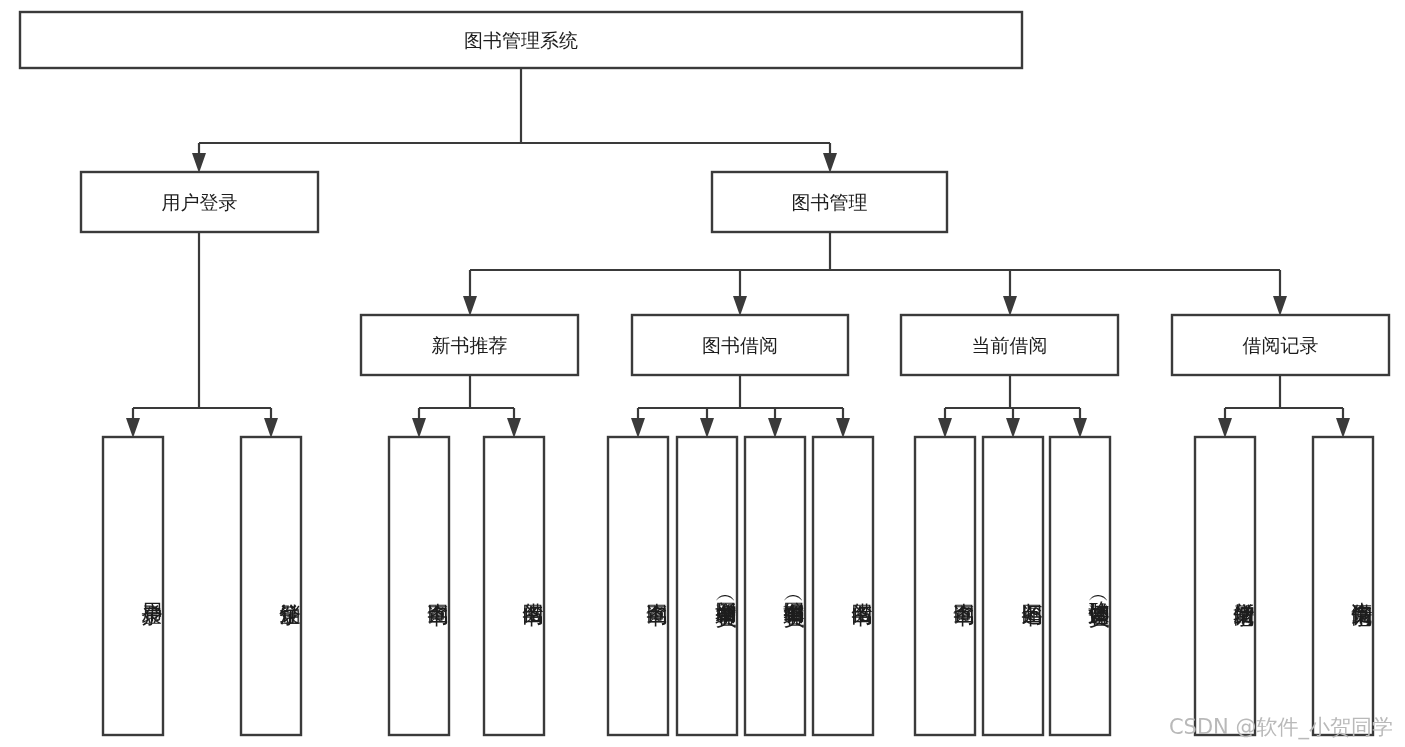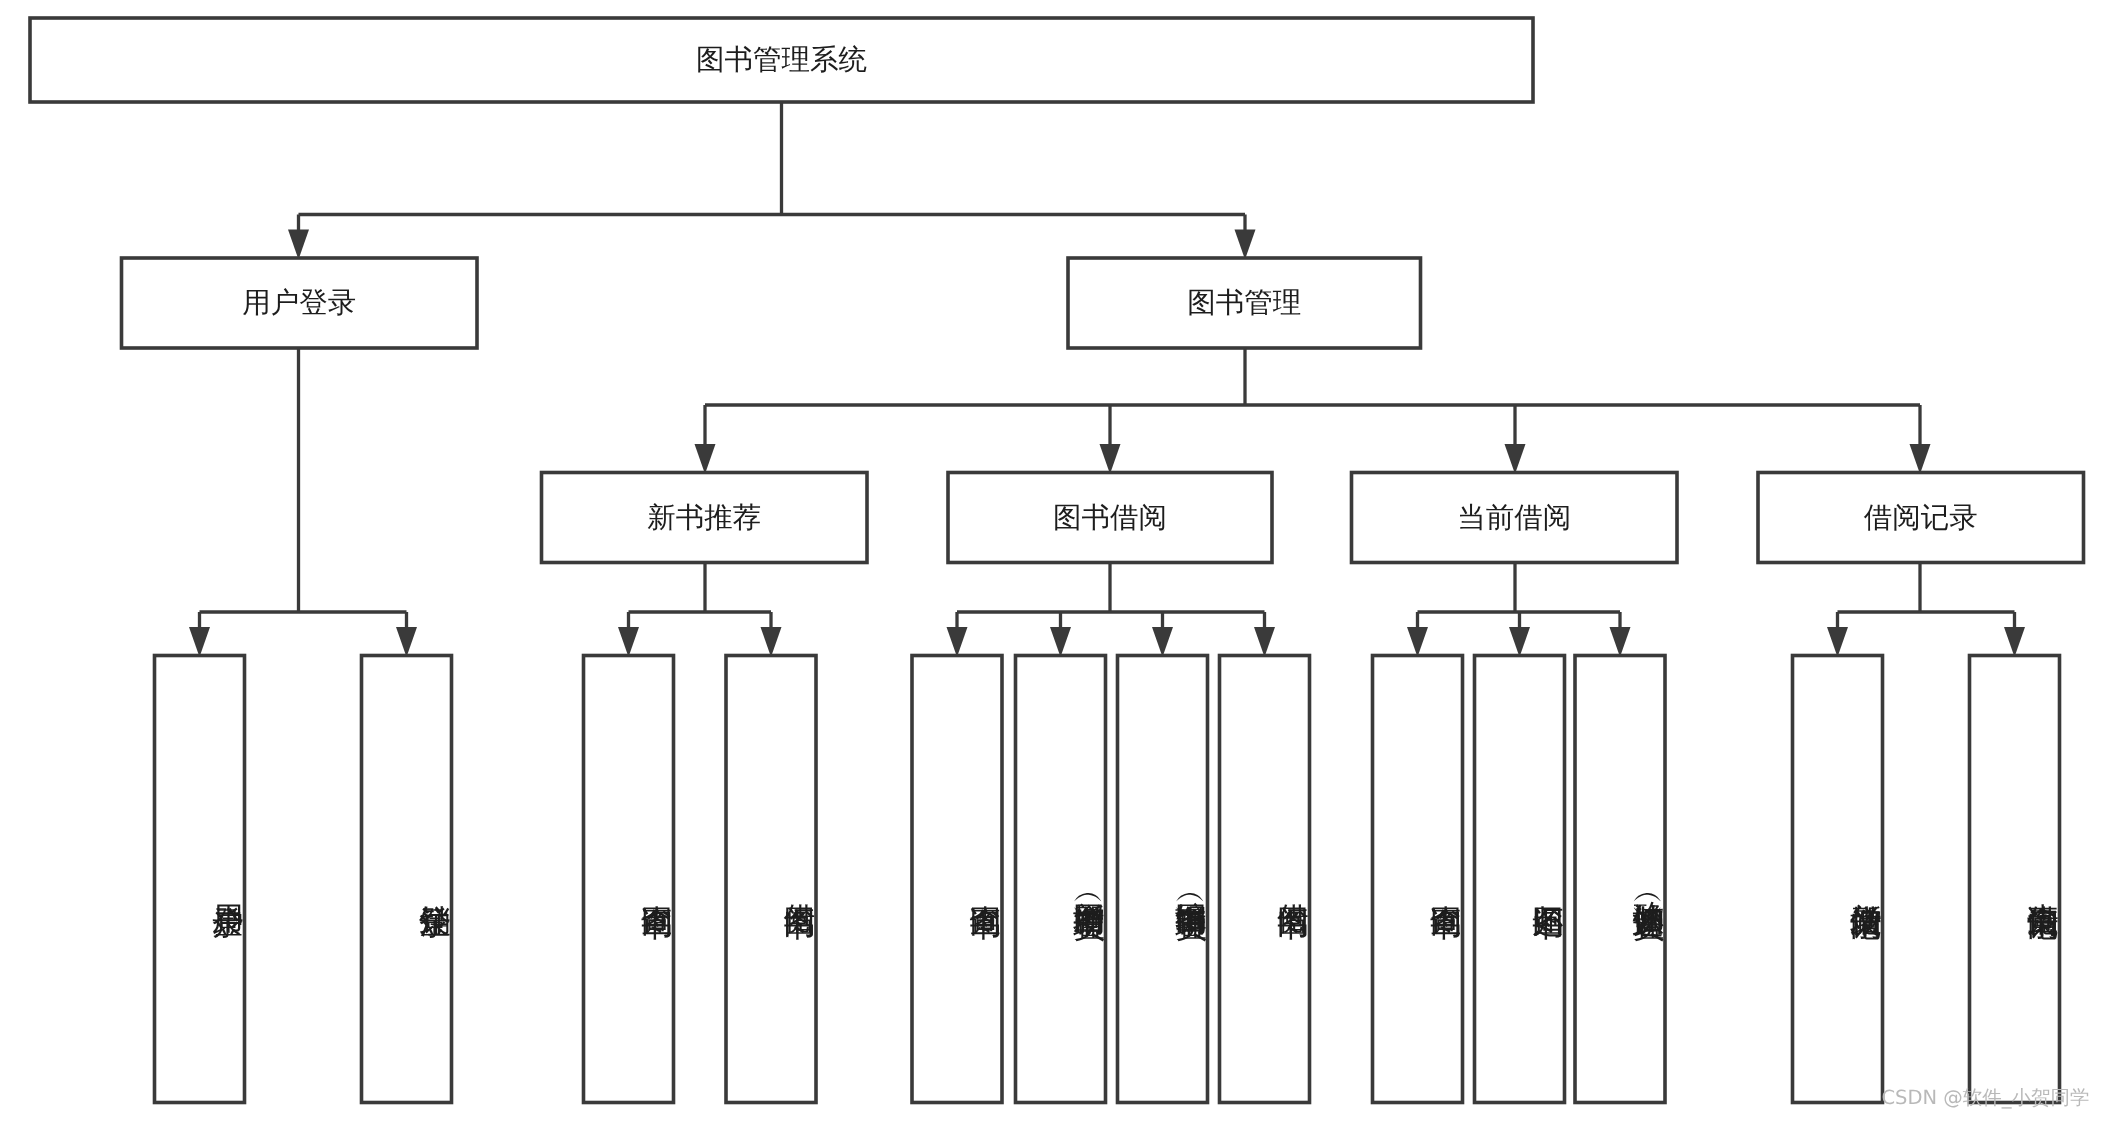--- a/index.html
+++ b/index.html
@@ -61,21 +61,21 @@
     align-items: flex-start;
     justify-content: center;
     white-space: nowrap;
     pointer-events: none;
   }
   .watermark {
     position: absolute;
     right: 12px;
     bottom: 6px;
     font-family: "DejaVu Sans", "Liberation Sans", sans-serif;
-    font-size: 13px;
+    font-size: 21px;
     color: #b9b9b9;
     white-space: nowrap;
     pointer-events: none;
   }
 </style>
 </head>
 <body>
 
 <div id="diagram-root">
   <svg class="diagram-canvas" id="diagram-svg" viewBox="0 0 1405 747" xmlns="http://www.w3.org/2000/svg">

